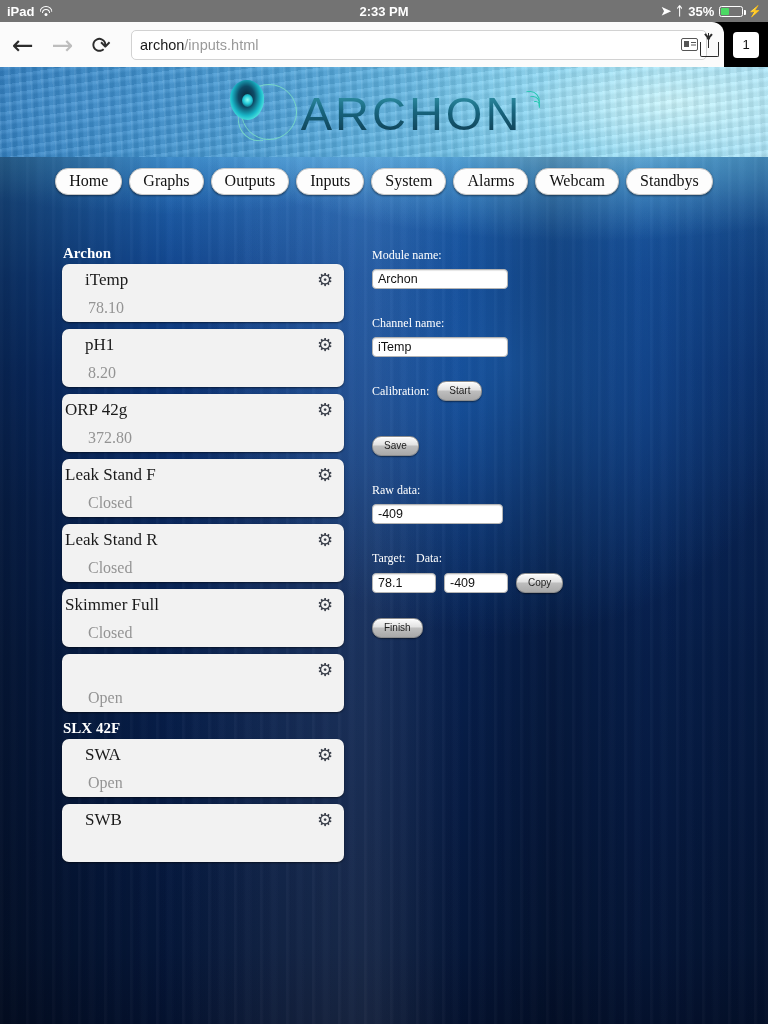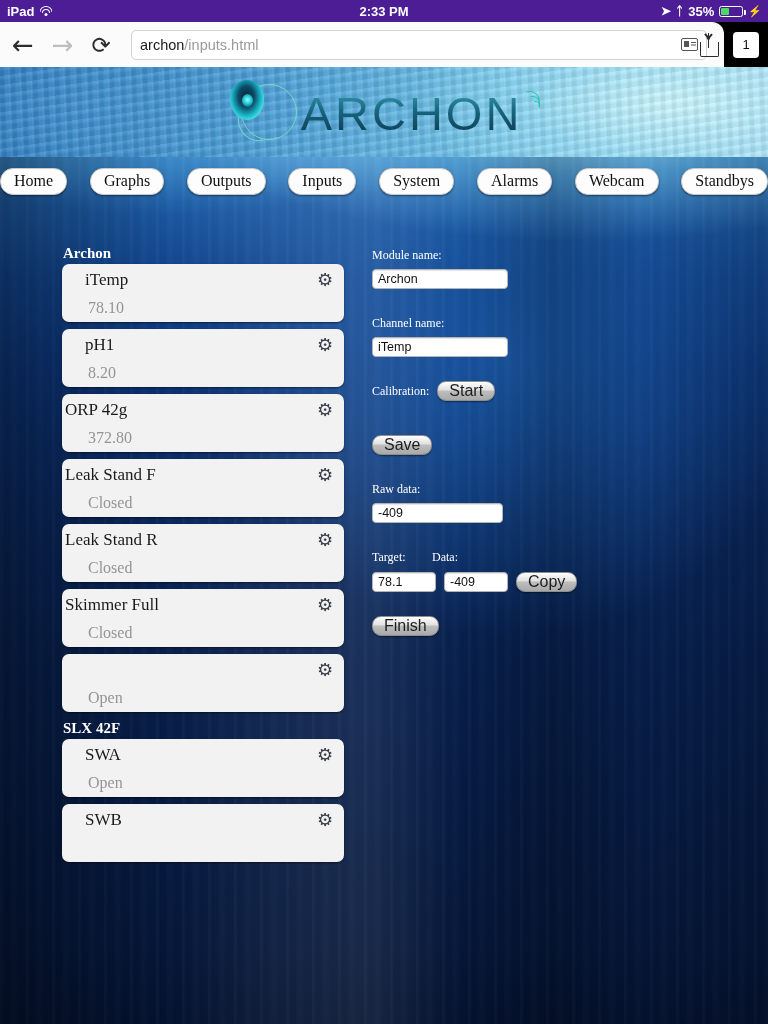--- a/index.html
+++ b/index.html
@@ -5,21 +5,21 @@
   * { margin:0; padding:0; box-sizing:border-box; }
   html,body { width:768px; height:1024px; overflow:hidden; }
   body {
     font-family:"Liberation Sans", sans-serif;
     background:#0a1428;
   }
 
   
   .statusbar {
     position:absolute; top:0; left:0; width:768px; height:22px;
-    background:#4c1d95; color:#fff;
+    background:#737373; color:#fff;
     display:flex; align-items:center;
     font-size:13px; font-weight:bold;
   }
   .sb-left { display:flex; align-items:center; gap:5px; padding-left:7px; }
   .sb-center {
     position:absolute; left:0; width:768px; text-align:center;
     font-size:13px; font-weight:bold; pointer-events:none;
   }
   .sb-right {
     margin-left:auto; display:flex; align-items:center; gap:5px;
@@ -209,21 +209,21 @@
     position:absolute; right:3px; border:1.8px solid #27c6b0; border-left:none; border-bottom:none;
     border-radius:0 70% 0 0; transform:rotate(2deg);
   }
   .logo-wifi i:nth-child(1){ width:6px;  height:7px;  top:13px; }
   .logo-wifi i:nth-child(2){ width:10px; height:11px; top:8px; }
   .logo-wifi i:nth-child(3){ width:14px; height:15px; top:3px; }
 
   
   .navrow {
     position:absolute; left:0; width:768px;
-    display:flex; justify-content:space-between; gap:7px; z-index:5;
+    display:flex; justify-content:center; gap:7px; z-index:5;
   }
   .navrow.r1 { top:101px; }
   .navrow.r2 { top:141px; }
   .pill {
     background:#fdfdfd;
     border:1px solid #c9c9c9;
     border-radius:13px;
     padding:2px 13px 3px;
     font-family:"Liberation Serif", serif;
     font-size:16px; color:#111; line-height:1.25;
@@ -282,21 +282,21 @@
   }
   .w-name  { width:136px; }
   .w-raw   { width:131px; }
   .w-small { width:64px; }
   .gbtn {
     display:inline-block;
     background:linear-gradient(180deg,#fdfdfd 0%,#e3e3e3 42%,#bdbdbd 52%,#a9a9a9 100%);
     border:1px solid #8e8e8e; border-radius:9px;
     padding:1px 11px 2px;
     font-family:"Liberation Sans", sans-serif;
-    font-size:16px; color:#1d1d1d; line-height:15px;
+    font-size:10px; color:#1d1d1d; line-height:15px;
     box-shadow:0 1px 1.5px rgba(0,0,0,0.45), inset 0 1px 0 rgba(255,255,255,0.85);
     white-space:nowrap;
   }
   .row { display:flex; align-items:center; }
   .sp-24 { height:24px; }
   .sp-10 { height:10px; }
 </style>
 </head>
 <body>
 
@@ -438,21 +438,21 @@
 
     <div class="sp-24"></div>
     <div class="sp-10"></div>
     <span class="gbtn">Save</span>
 
     <div class="sp-24"></div>
     <label class="flabel">Raw data:</label>
     <input class="tinput w-raw" value="-409" style="">
 
     <div class="sp-24"></div>
-    <div class="row" style="gap:16px;">
+    <div class="row" style="">
       <span class="flabel" style="margin:0;width:44px;">Target:</span>
       <span class="flabel" style="margin:0;">Data:</span>
     </div>
     <div class="row" style="gap:8px;margin-top:5px;">
       <input class="tinput w-small" value="78.1" style="">
       <input class="tinput w-small" value="-409" style="">
       <span class="gbtn">Copy</span>
     </div>
 
     <div class="sp-24"></div>

